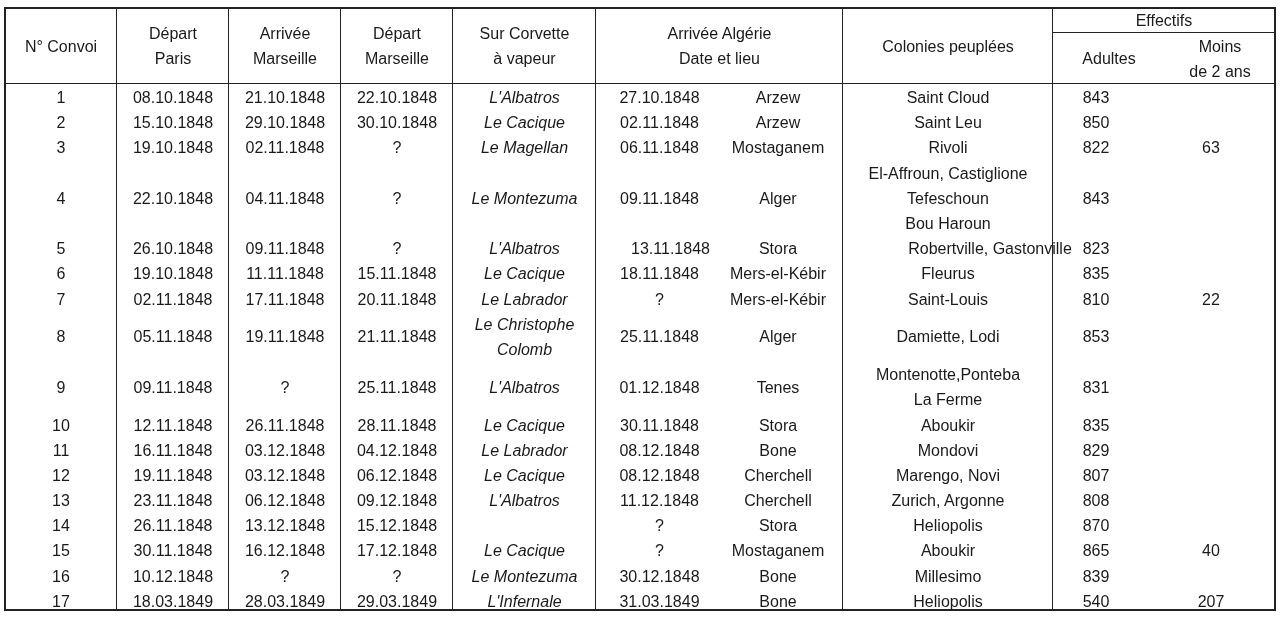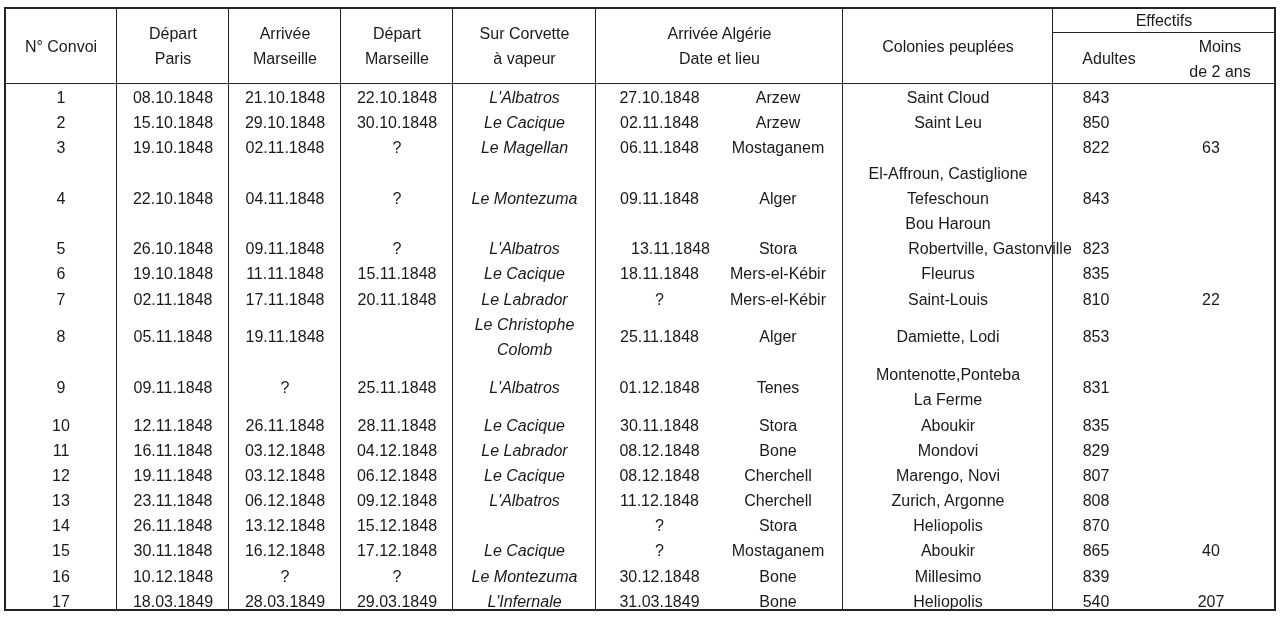--- a/index.html
+++ b/index.html
@@ -76,20 +76,21 @@
     <div class="cell" style="left: 1168px; width: 74px; top: 0px; height: 25.2px;"></div>
   </div>
       <div class="row" style="height: 25.2px;">
     <div class="cell" style="left: 0px; width: 110px; top: 0px; height: 25.2px;">3</div>
     <div class="cell" style="left: 112px; width: 110px; top: 0px; height: 25.2px;">19.10.1848</div>
     <div class="cell" style="left: 224px; width: 110px; top: 0px; height: 25.2px;">02.11.1848</div>
     <div class="cell" style="left: 336px; width: 110px; top: 0px; height: 25.2px;">?</div>
     <div class="cell it" style="left: 448px; width: 141px; top: 0px; height: 25.2px;">Le Magellan</div>
     <div class="cell" style="left: 591px; width: 125px; top: 0px; height: 25.2px;">06.11.1848</div>
     <div class="cell" style="left: 712px; width: 120px; top: 0px; height: 25.2px;">Mostaganem</div>
+    <div class="cell" style="left: 838px; width: 208px; top: 0px; height: 25.2px;">Rivoli</div>
     <div class="cell" style="left: 1055px; width: 70px; top: 0px; height: 25.2px;">822</div>
     <div class="cell" style="left: 1168px; width: 74px; top: 0px; height: 25.2px;">63</div>
   </div>
       <div class="row" style="height: 75.6px;">
     <div class="cell" style="left: 0px; width: 110px; top: 0px; height: 75.6px;">4</div>
     <div class="cell" style="left: 112px; width: 110px; top: 0px; height: 75.6px;">22.10.1848</div>
     <div class="cell" style="left: 224px; width: 110px; top: 0px; height: 75.6px;">04.11.1848</div>
     <div class="cell" style="left: 336px; width: 110px; top: 0px; height: 75.6px;">?</div>
     <div class="cell it" style="left: 448px; width: 141px; top: 0px; height: 75.6px;">Le Montezuma</div>
     <div class="cell" style="left: 591px; width: 125px; top: 0px; height: 75.6px;">09.11.1848</div>
@@ -133,20 +134,21 @@
     <div class="cell" style="left: 591px; width: 125px; top: 0px; height: 25.2px;">?</div>
     <div class="cell" style="left: 712px; width: 120px; top: 0px; height: 25.2px;">Mers-el-Kébir</div>
     <div class="cell" style="left: 838px; width: 208px; top: 0px; height: 25.2px;">Saint-Louis</div>
     <div class="cell" style="left: 1055px; width: 70px; top: 0px; height: 25.2px;">810</div>
     <div class="cell" style="left: 1168px; width: 74px; top: 0px; height: 25.2px;">22</div>
   </div>
       <div class="row" style="height: 50.4px;">
     <div class="cell" style="left: 0px; width: 110px; top: 0px; height: 50.4px;">8</div>
     <div class="cell" style="left: 112px; width: 110px; top: 0px; height: 50.4px;">05.11.1848</div>
     <div class="cell" style="left: 224px; width: 110px; top: 0px; height: 50.4px;">19.11.1848</div>
+    <div class="cell" style="left: 336px; width: 110px; top: 0px; height: 50.4px;">21.11.1848</div>
     <div class="cell it" style="left: 448px; width: 141px; top: 0px; height: 50.4px;">Le Christophe
 Colomb</div>
     <div class="cell" style="left: 591px; width: 125px; top: 0px; height: 50.4px;">25.11.1848</div>
     <div class="cell" style="left: 712px; width: 120px; top: 0px; height: 50.4px;">Alger</div>
     <div class="cell" style="left: 838px; width: 208px; top: 0px; height: 50.4px;">Damiette, Lodi</div>
     <div class="cell" style="left: 1055px; width: 70px; top: 0px; height: 50.4px;">853</div>
   </div>
       <div class="row" style="height: 50.4px;">
     <div class="cell" style="left: 0px; width: 110px; top: 0px; height: 50.4px;">9</div>
     <div class="cell" style="left: 112px; width: 110px; top: 0px; height: 50.4px;">09.11.1848</div>

